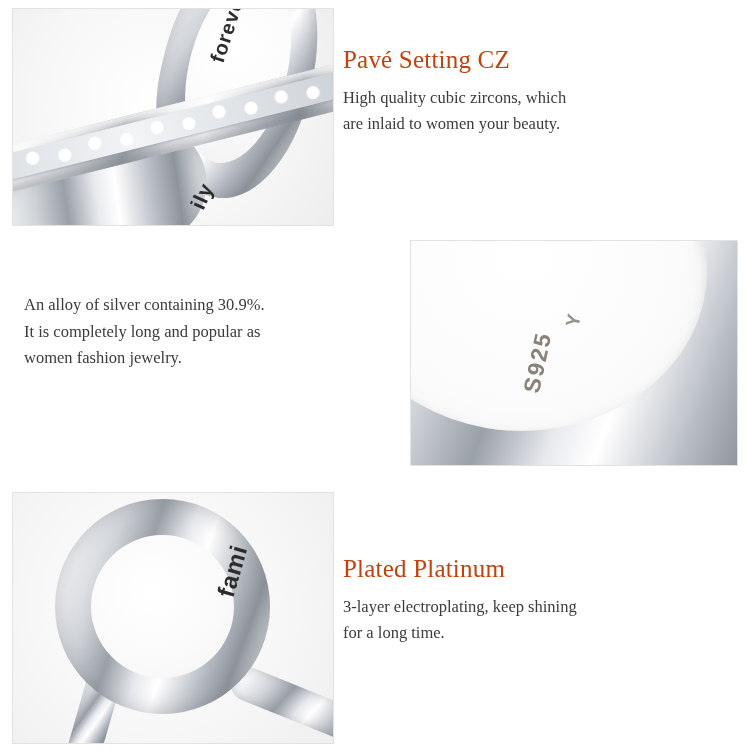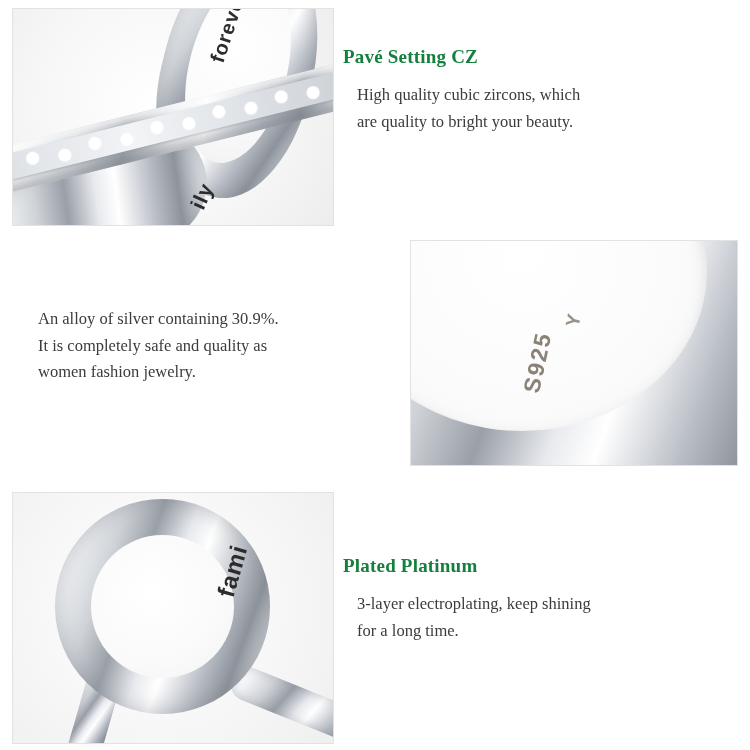--- a/index.html
+++ b/index.html
@@ -51,33 +51,33 @@
         #dfe2e6 92%,
         #ffffff 100%);
   }
 
   
   .tblock {
     position: absolute;
   }
   .tblock .title {
     font-family: "Liberation Serif", serif;
-    font-size: 19px;
+    font-size: 25px;
     line-height: 1.15;
-    color: #15803d;
+    color: #c2410c;
     margin: 0 0 10px 0;
-    font-weight: bold;
+    font-weight: normal;
     letter-spacing: .2px;
   }
   .tblock .body {
     font-family: "Liberation Serif", serif;
     font-size: 16.5px;
     line-height: 1.62;
     color: #3b3b3b;
-    margin: 14px;
+    margin: 0;
   }
   .tblock .body div { white-space: nowrap; }
 
   
   #panel-pave { left: 12px; top: 8px; width: 320px; height: 216px; }
   #panel-pave .bg {
     position: absolute; inset: 0;
     background: radial-gradient(circle at 45% 45%, #ffffff 0%, #f7f7f8 55%, #ededee 100%);
   }
   
@@ -228,40 +228,40 @@
       <div class="p1-stones"></div>
       <div class="engrave" id="eng-forever">forever</div>
       <div class="engrave" id="eng-family1">ily</div>
     </div>
   </div>
 
   <div class="tblock" id="text-pave">
     <h2 class="title">Pavé Setting CZ</h2>
     <div class="body">
       <div>High quality cubic zircons, which</div>
-      <div>are quality to bright your beauty.</div>
+      <div>are inlaid to women your beauty.</div>
     </div>
   </div>
 
   <div class="panel" id="panel-925">
     <div class="panel-inner">
       <div class="bg"></div>
       <div class="silver p2-outer">
         <div class="p2-inner"></div>
 
       </div>
       <div class="engrave" id="eng-925">S925</div>
       <div class="engrave" id="eng-y">Y</div>
     </div>
   </div>
 
   <div class="tblock" id="text-silver">
     <div class="body">
       <div>An alloy of silver containing 30.9%.</div>
-      <div>It is completely safe and quality as</div>
+      <div>It is completely long and popular as</div>
       <div>women fashion jewelry.</div>
     </div>
   </div>
 
   <div class="panel" id="panel-family">
     <div class="panel-inner">
       <div class="bg"></div>
       <div class="silver p3-stem"></div>
       <div class="silver p3-tail"></div>
       <div class="silver p3-loop"></div>

